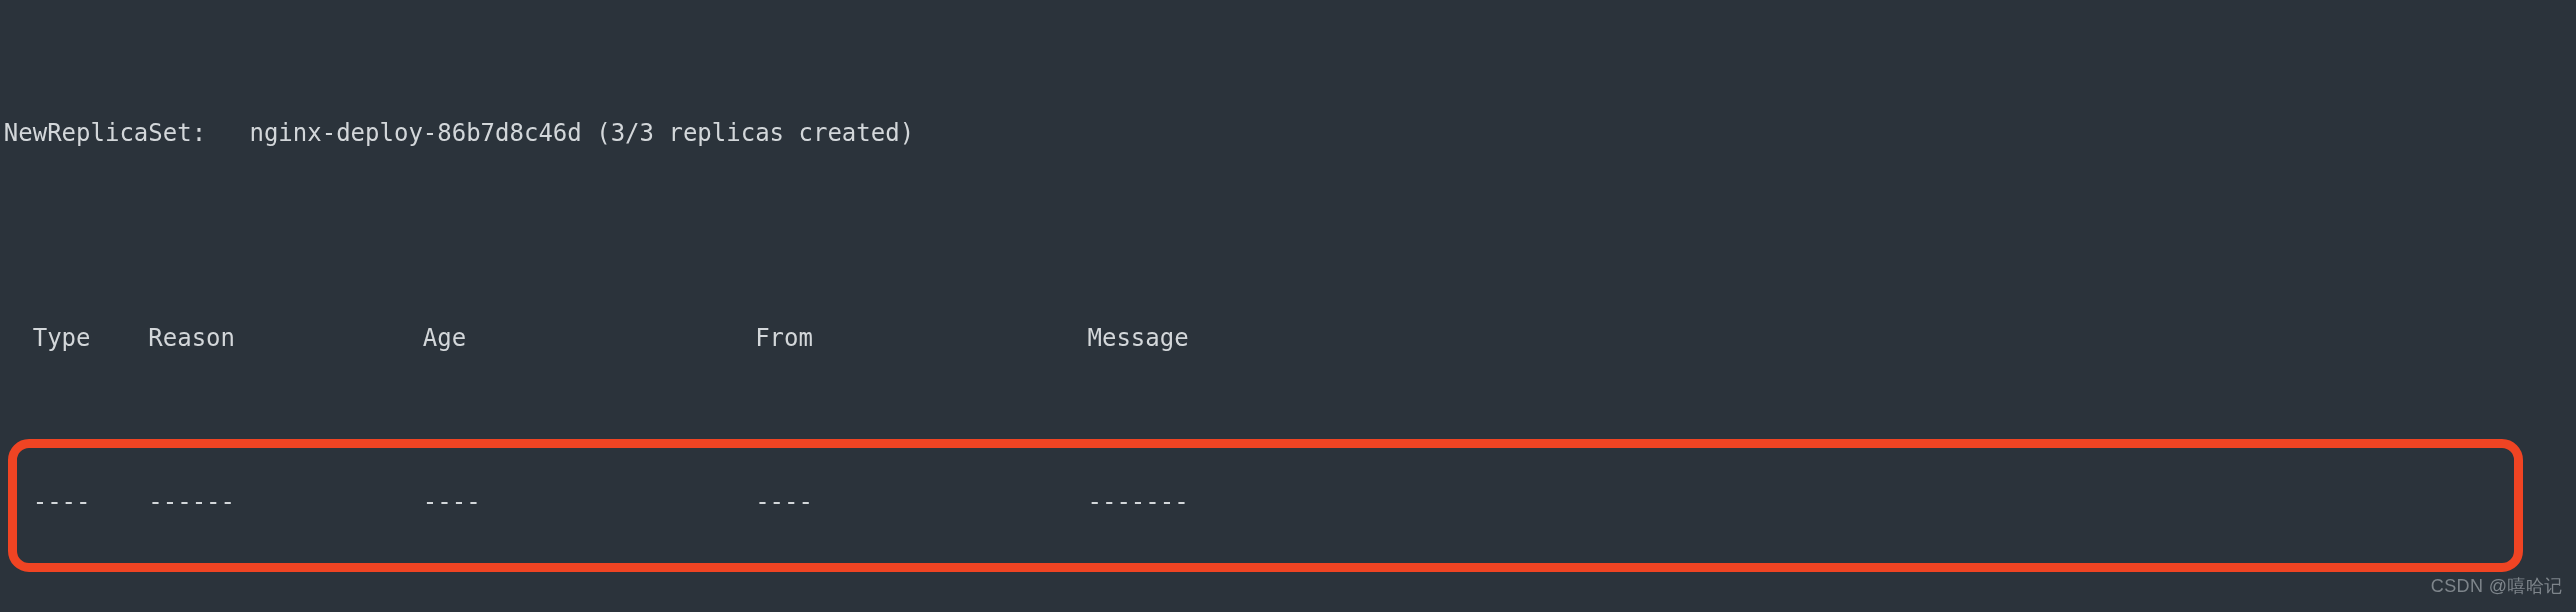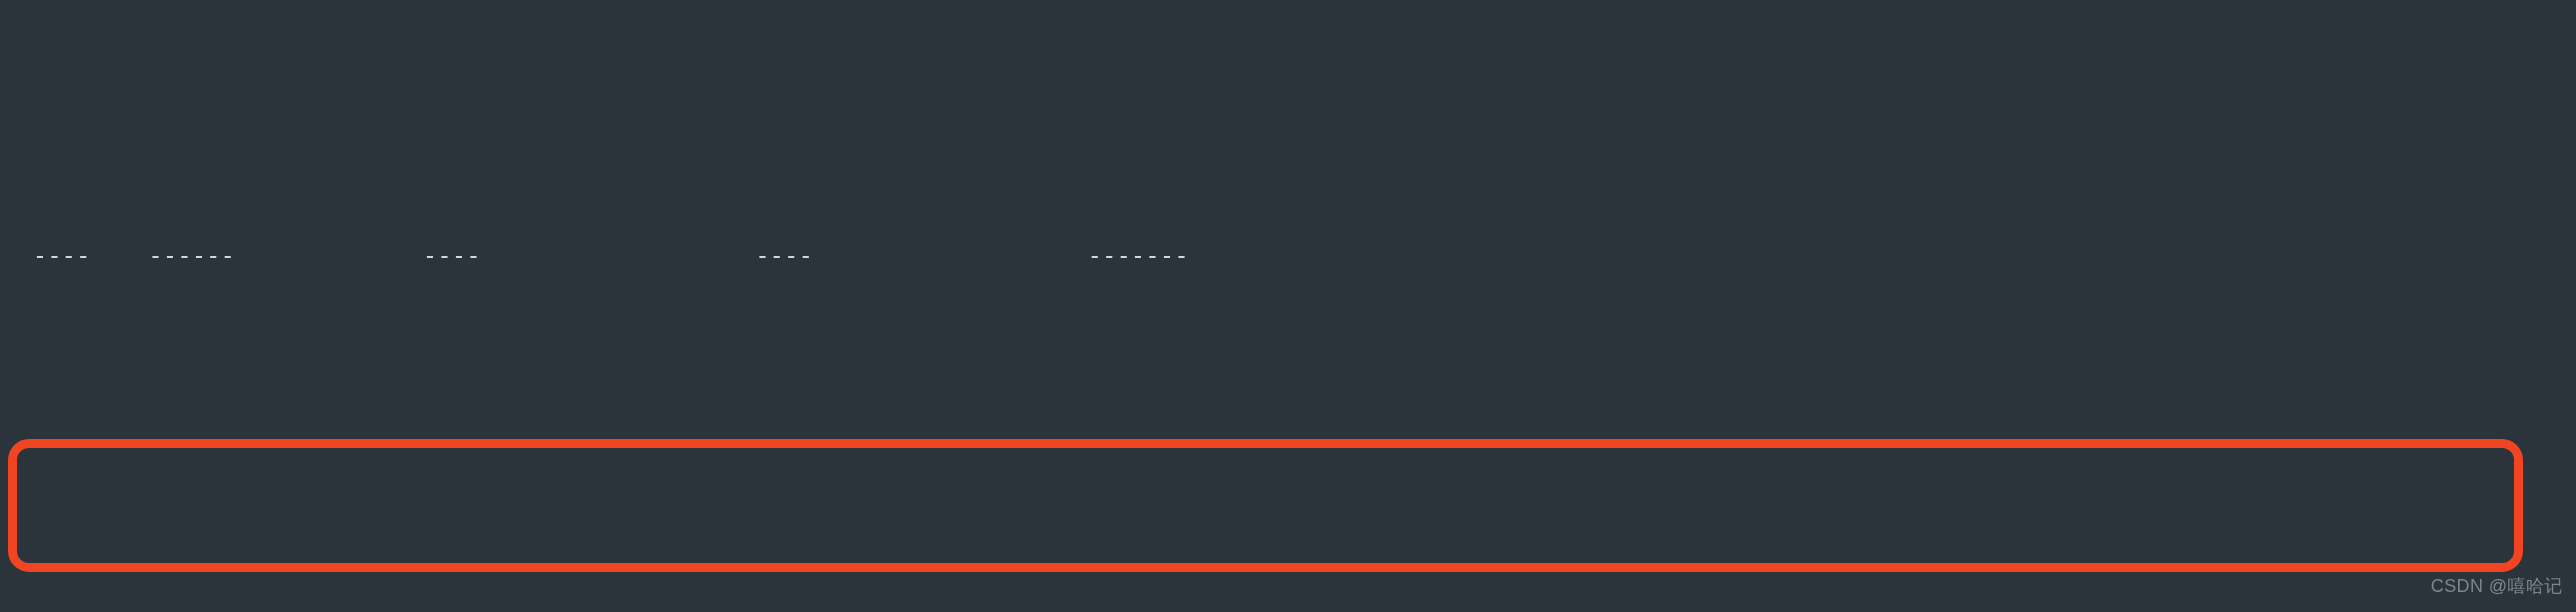--- a/index.html
+++ b/index.html
@@ -65,22 +65,24 @@
     white-space: pre;
   }
 </style>
 </head>
 <body>
 
 <div id="terminal" style="background: rgb(43, 51, 59); color: rgb(211, 215, 218);">
 
   <div id="text-layer">
 
+    <div class="line">NewReplicaSet:   nginx-deploy-86b7d8c46d (3/3 replicas created)</div>
 
 
+    <div class="line">  Type    Reason             Age                    From                   Message</div>
 
     <div class="line">  ----    ------             ----                   ----                   -------</div>
 
     
     
     
     
     
     
     

